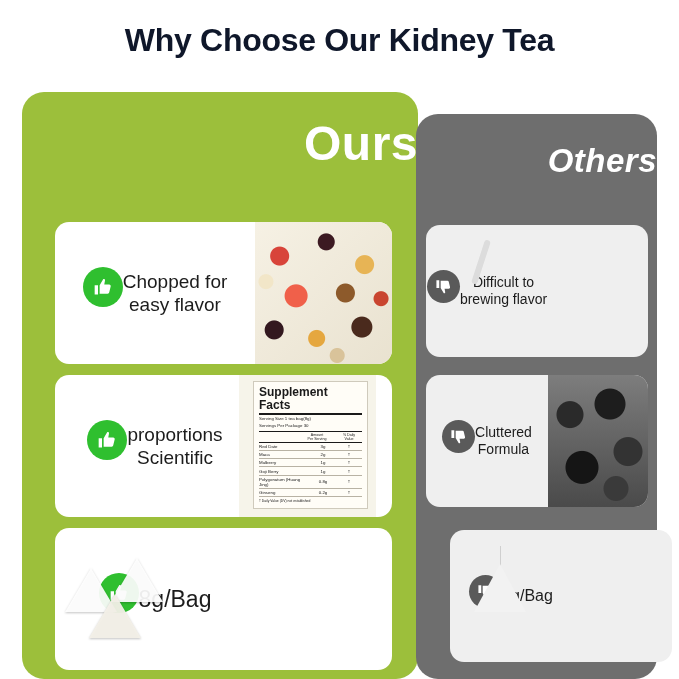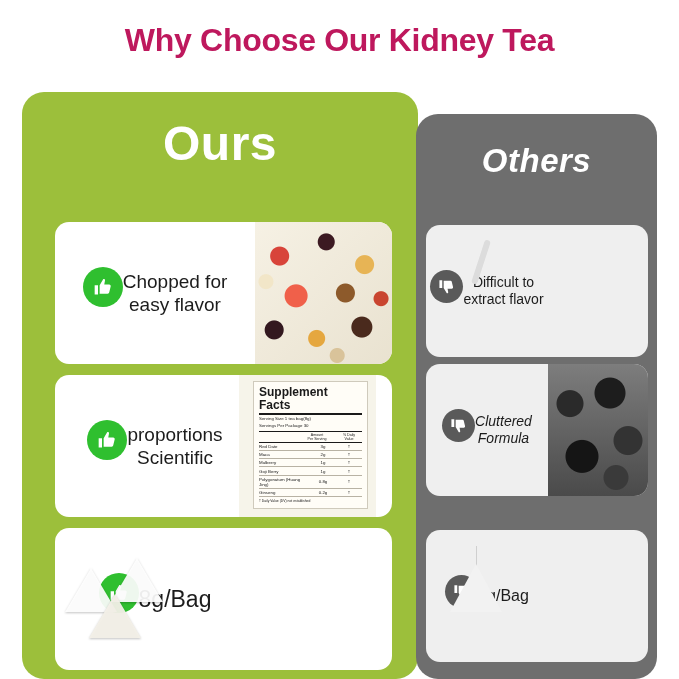--- a/index.html
+++ b/index.html
@@ -19,21 +19,21 @@
     height: 679px;
   }
   .page-title {
     position: absolute;
     top: 22px;
     left: 0;
     width: 679px;
     text-align: center;
     font-size: 32px;
     font-weight: bold;
-    color: #be185d;
+    color: #0f172a;
     letter-spacing: -0.3px;
   }
   
   .panel {
     position: absolute;
     border-radius: 22px;
   }
   .panel-ours {
     left: 22px;
     top: 92px;
@@ -44,21 +44,21 @@
   .panel-others {
     left: 416px;
     top: 114px;
     width: 241px;
     height: 565px;
     background: #6e6e6e;
   }
   .panel-heading {
     position: absolute;
     width: 100%;
-    text-align: center;
+    text-align: right;
     color: #ffffff;
     font-weight: bold;
   }
   .panel-ours .panel-heading {
     top: 24px;
     font-size: 48px;
     letter-spacing: 0.5px;
   }
   .panel-others .panel-heading {
     top: 28px;
@@ -82,22 +82,22 @@
   .card-ours.c2 { top: 375px; }
   .card-ours.c3 { top: 528px; }
 
   .card-others {
     left: 426px;
     width: 222px;
     height: 132px;
     background: #efefef;
   }
   .card-others.c1 { top: 225px; }
-  .card-others.c2 { top: 364px; font-style: italic; }
-  .card-others.c3 { top: 530px; }
+  .card-others.c2 { top: 375px; }
+  .card-others.c3 { top: 530px; margin-left: 24px; }
 
   .card-left {
     position: absolute;
     left: 0;
     top: 0;
     bottom: 0;
     display: flex;
     flex-direction: row;
     align-items: center;
     justify-content: center;
@@ -416,21 +416,21 @@
   <div class="card card-others c1">
     <div class="card-left">
       <div class="badge badge-down">
         <svg width="17" height="17" viewBox="0 0 24 24" fill="#ffffff" aria-hidden="true">
           <path d="M2 3h4v11H2z"></path>
           <path d="M8 14l4.2 7.2c.3.5 1 .6 1.5.3.6-.4.9-1.1.7-1.8L13.5 15h5.9c1.2 0 2.1-1.1 1.8-2.3l-1.7-7A2 2 0 0 0 17.6 4H8z"></path>
         </svg>
       </div>
       <div class="card-text">
         <div>Difficult to</div>
-        <div>extract flavor</div>
+        <div>brewing flavor</div>
       </div>
     </div>
     <div class="card-img img-dark-cup">
       <div class="cup-spoon"></div>
     </div>
   </div>
 
   <div class="card card-others c2">
     <div class="card-left">
       <div class="badge badge-down">

